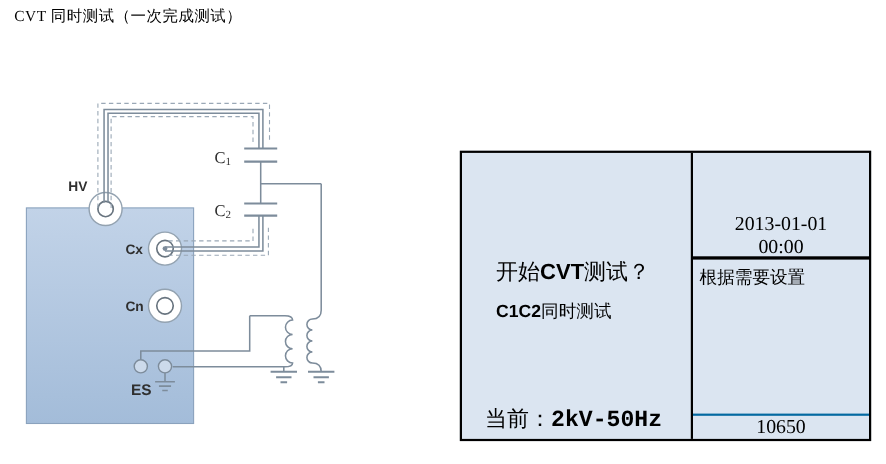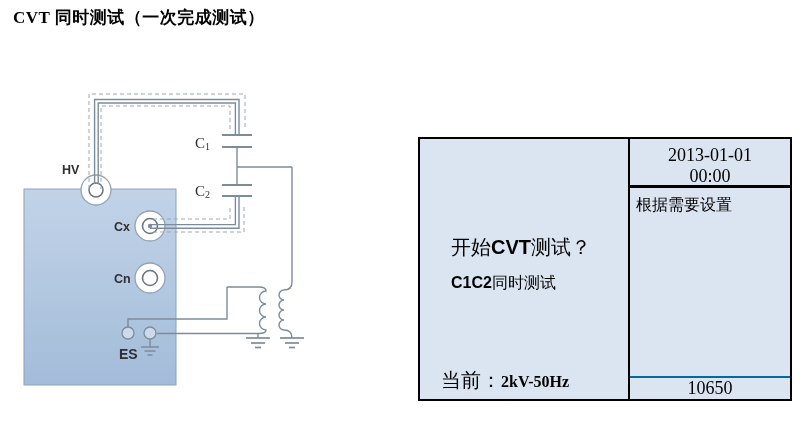--- a/index.html
+++ b/index.html
@@ -1,47 +1,47 @@
 <!DOCTYPE html>
 <html><head>
 <meta charset="utf-8">
 <style>
   html,body{margin:0;padding:0;background:#ffffff;}
   body{width:805px;height:422px;position:relative;overflow:hidden;
        font-family:"Liberation Serif","DejaVu Serif",serif;color:#000;}
 
-  .page-title{position:absolute;left:13px;top:6px;font-size:17px;
-              letter-spacing:0.5px;white-space:nowrap;font-weight:bold;}
+  .page-title{position:absolute;left:13px;top:6px;font-size:14px;
+              letter-spacing:0.5px;white-space:nowrap;}
 
   .diagram-svg{position:absolute;left:0;top:0;width:420px;height:422px;}
 
   .lbl{font-family:"Liberation Sans","DejaVu Sans",sans-serif;fill:#2f2f2f;}
   .cap-lbl{font-family:"Liberation Serif","DejaVu Serif",serif;fill:#2f2f2f;}
 
   .panel{position:absolute;left:418px;top:137px;width:374px;height:264px;
          background:#dbe5f1;border:2px solid #000;box-sizing:border-box;
          display:flex;}
   .panel-main{position:relative;width:210px;border-right:2px solid #000;
               box-sizing:border-box;flex:none;}
   .panel-side{flex:1;display:flex;flex-direction:column;min-width:0;}
 
   .cell-datetime{height:49px;border-bottom:3px solid #000;box-sizing:content-box;
                  text-align:center;font-size:18px;line-height:21px;padding-top:6px;
-                 box-sizing:border-box;}
+                 box-sizing:border-box;margin-top:48px;}
   .cell-hint{flex:1;border-bottom:2px solid #0369a1;padding:5px 2px 0 6px;
              font-size:16px;line-height:23px;}
   .cell-code{height:21px;display:flex;align-items:center;justify-content:center;
              font-size:18px;text-align:center;}
 
   .prompt-line1{position:absolute;left:31px;top:95px;font-size:20px;white-space:nowrap;}
   .prompt-line2{position:absolute;left:31px;top:134px;font-size:16px;white-space:nowrap;}
   .emph{font-family:"Liberation Sans","DejaVu Sans",sans-serif;font-weight:bold;}
   .current-line{position:absolute;left:21px;bottom:5px;font-size:20px;white-space:nowrap;}
-  .current-value{font-family:Liberation Serif, serif;
-                 font-weight:bold;font-size:16px;}
+  .current-value{font-family:Liberation Mono, monospace;
+                 font-weight:bold;font-size:21px;}
 </style>
 </head>
 <body>
 
 <div class="page-title">CVT 同时测试（一次完成测试）</div>
 
 <svg class="diagram-svg" viewBox="0 0 420 422">
   <defs>
     <linearGradient id="boxGrad" x1="0" y1="0" x2="0" y2="1">
       <stop offset="0" stop-color="#c2d3e8"></stop>

